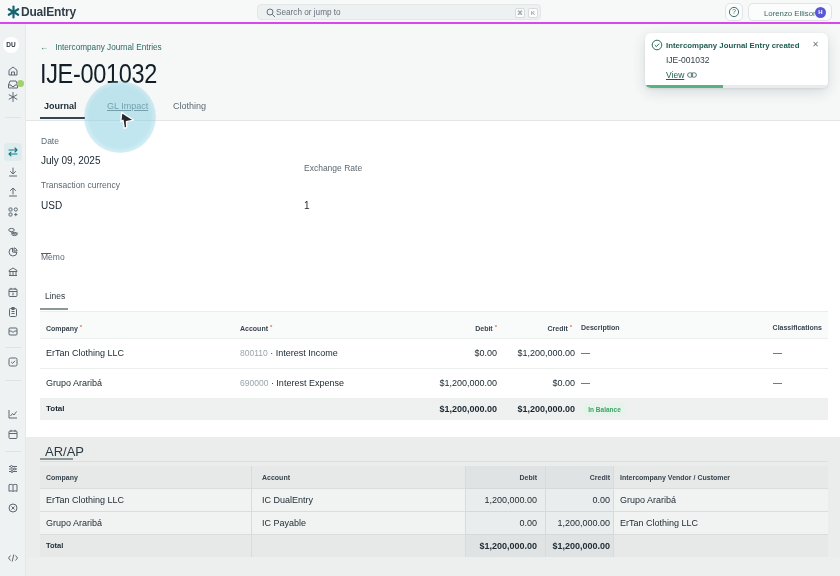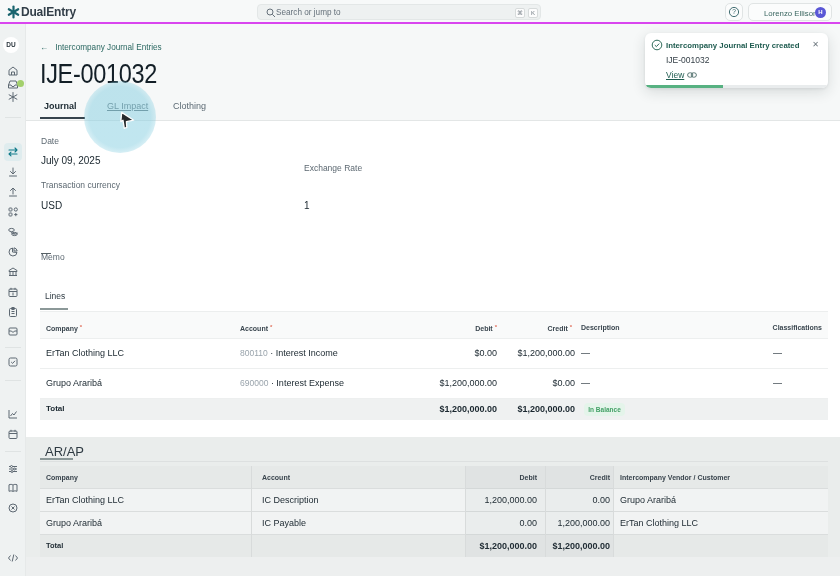--- a/index.html
+++ b/index.html
@@ -153,21 +153,21 @@
 <div class="avline" style="left:251px; top:466px; height:91px;"></div>
 <div class="avline" style="left:465px; top:466px; height:91px;"></div>
 <div class="avline" style="left:545px; top:466px; height:91px;"></div>
 <div class="avline" style="left:613px; top:466px; height:91px;"></div>
 <div class="ath" style="left:46px; top:474px;">Company</div>
 <div class="ath" style="left:262px; top:474px;">Account</div>
 <div class="ath" style="left:477px; top:474px; width:60px; text-align:right;">Debit</div>
 <div class="ath" style="left:550px; top:474px; width:60px; text-align:right;">Credit</div>
 <div class="ath" style="left:620px; top:474px;">Intercompany Vendor / Customer</div>
 <div class="atd" style="left:46px; top:495px;">ErTan Clothing LLC</div>
-<div class="atd" style="left:262px; top:495px;">IC Description</div>
+<div class="atd" style="left:262px; top:495px;">IC DualEntry</div>
 <div class="atdr" style="left:437px; top:495px; width:100px;">1,200,000.00</div>
 <div class="atdr" style="left:510px; top:495px; width:100px;">0.00</div>
 <div class="atd" style="left:620px; top:495px;">Grupo Araribá</div>
 <div class="atd" style="left:46px; top:518px;">Grupo Araribá</div>
 <div class="atd" style="left:262px; top:518px;">IC Payable</div>
 <div class="atdr" style="left:437px; top:518px; width:100px;">0.00</div>
 <div class="atdr" style="left:510px; top:518px; width:100px;">1,200,000.00</div>
 <div class="atd" style="left:620px; top:518px;">ErTan Clothing LLC</div>
 <div class="atd" style="left:46px; top:541px; font-size:7.5px; font-weight:700;">Total</div>
 <div class="atdr" style="left:437px; top:541px; width:100px; font-weight:600;">$1,200,000.00</div>

